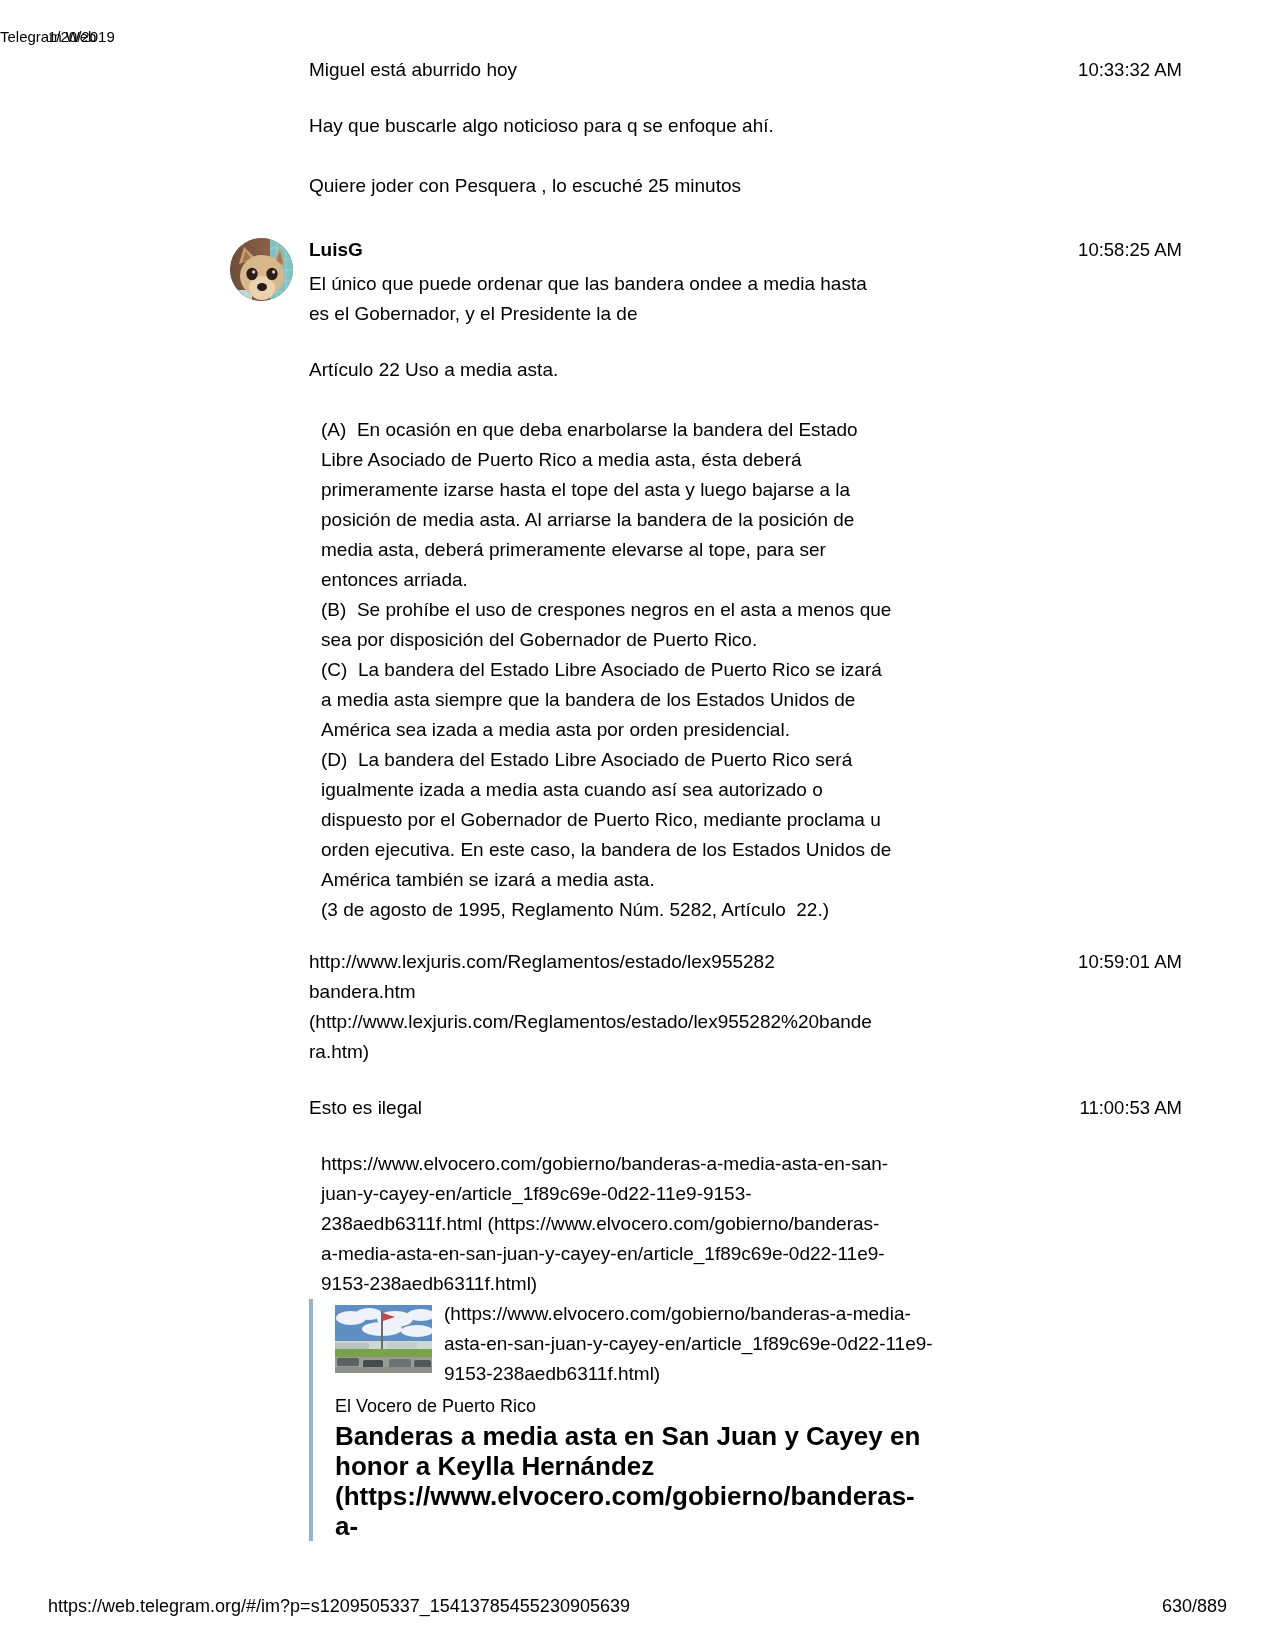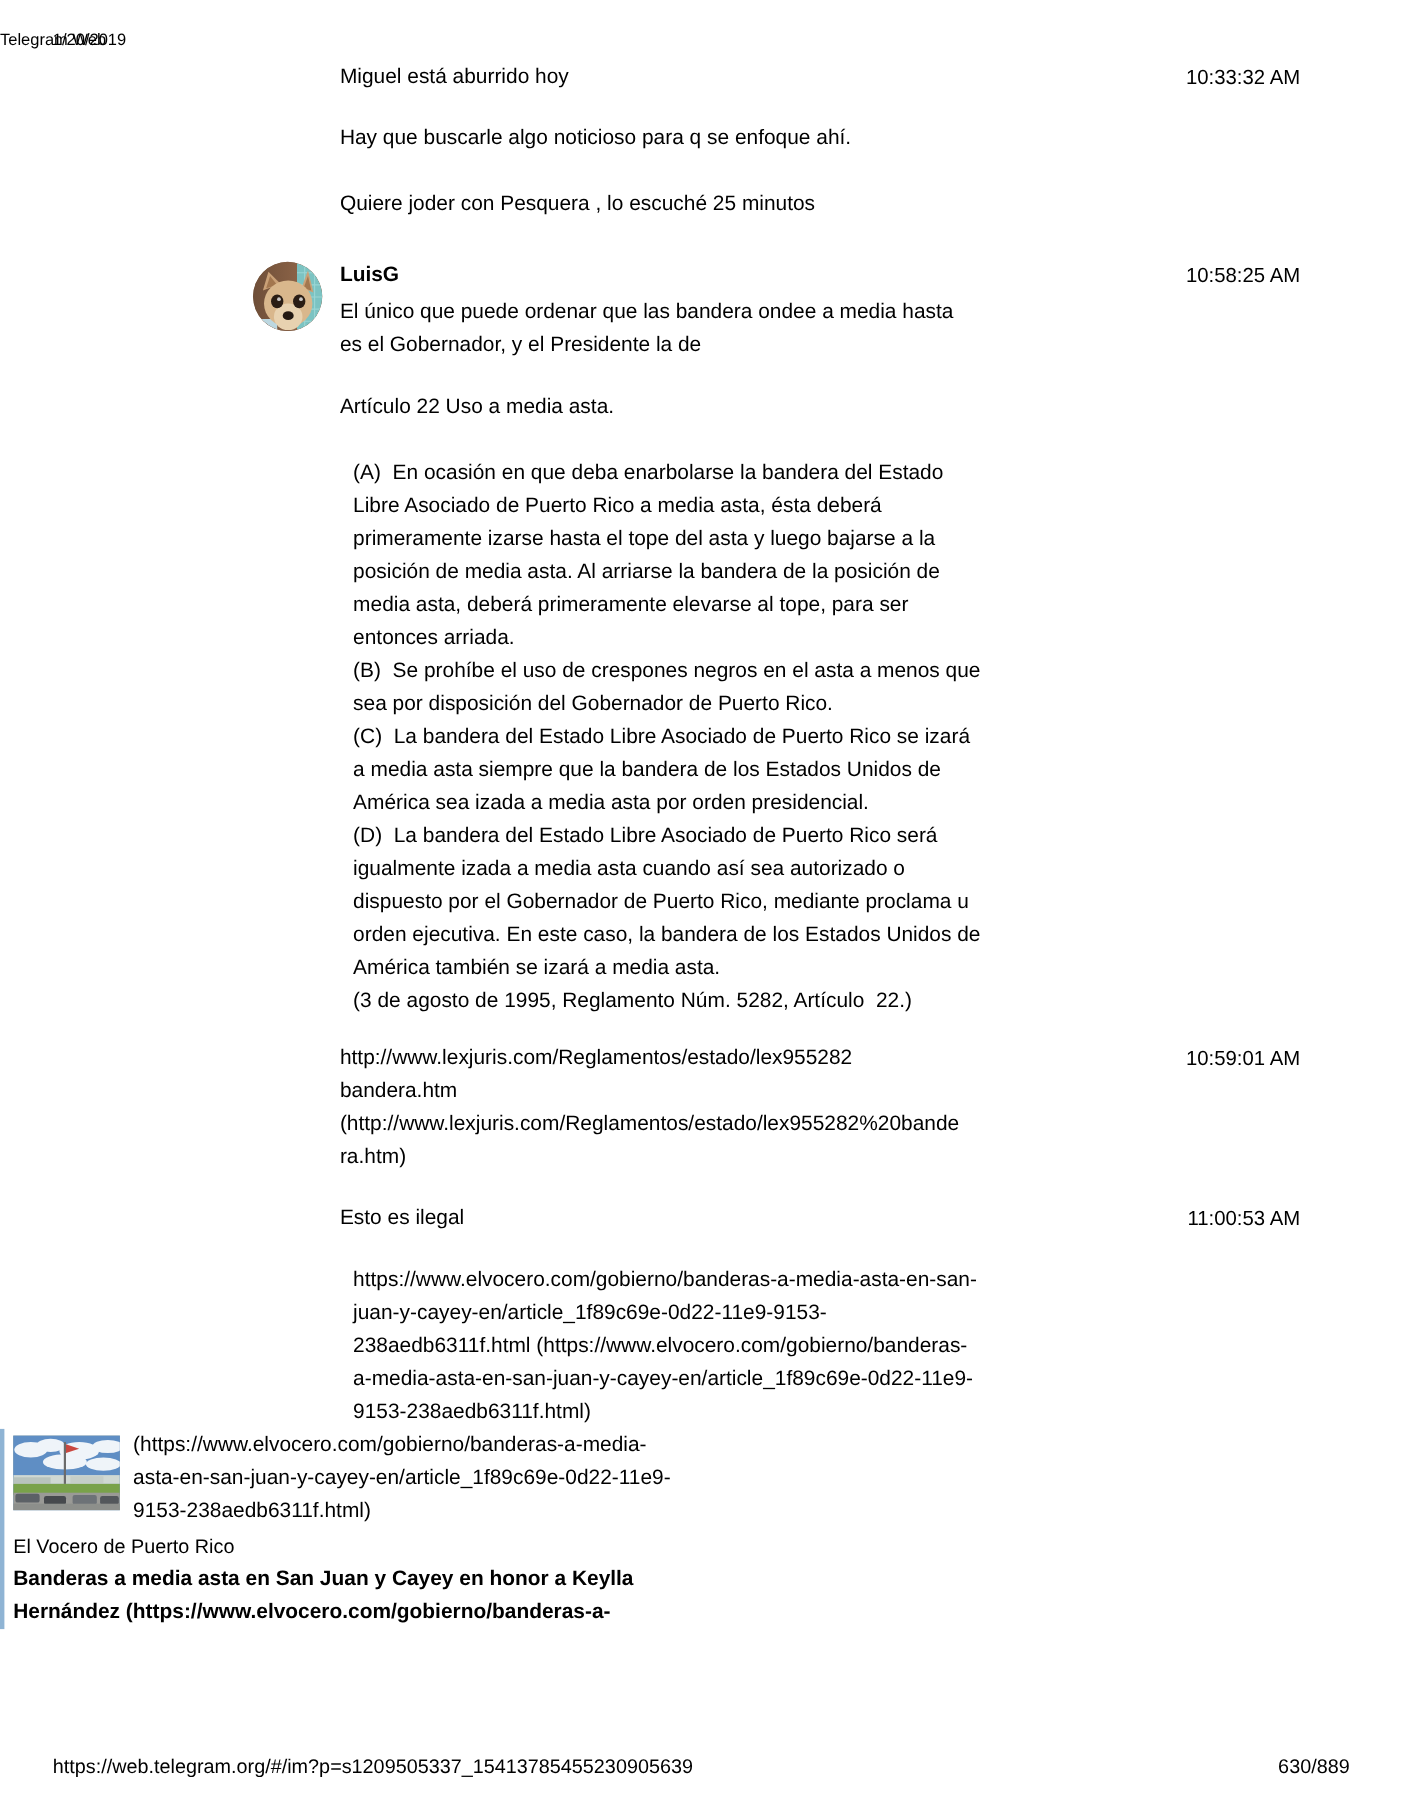--- a/index.html
+++ b/index.html
@@ -132,21 +132,22 @@
   }
   .avatar svg { display: block; width: 63px; height: 63px; }
   .gap-22 { height: 22px; }
   .gap-26 { height: 26px; }
   .gap-30 { height: 30px; }
   .gap-34 { height: 34px; }
 
   
   .preview {
     position: relative;
-    padding-left: 8px;
+    margin-left: 309px;
+    padding-left: 22px;
     border-left: 4px solid #8fb4d4;
     max-width: 600px;
   }
   .preview-body {
     font-size: 19px;
     line-height: 30px;
   }
   .preview-thumb {
     float: left;
     width: 97px;
@@ -162,21 +163,21 @@
     word-break: break-word;
     overflow-wrap: break-word;
   }
   .preview-source {
     font-size: 18px;
     line-height: 30px;
     clear: both;
     padding-top: 2px;
   }
   .preview-title {
-    font-size: 19px;
+    font-size: 26px;
     line-height: 30px;
     font-weight: bold;
     word-break: break-word;
     overflow-wrap: break-word;
   }
 </style>
 </head>
 <body>
 
 <div class="page">

